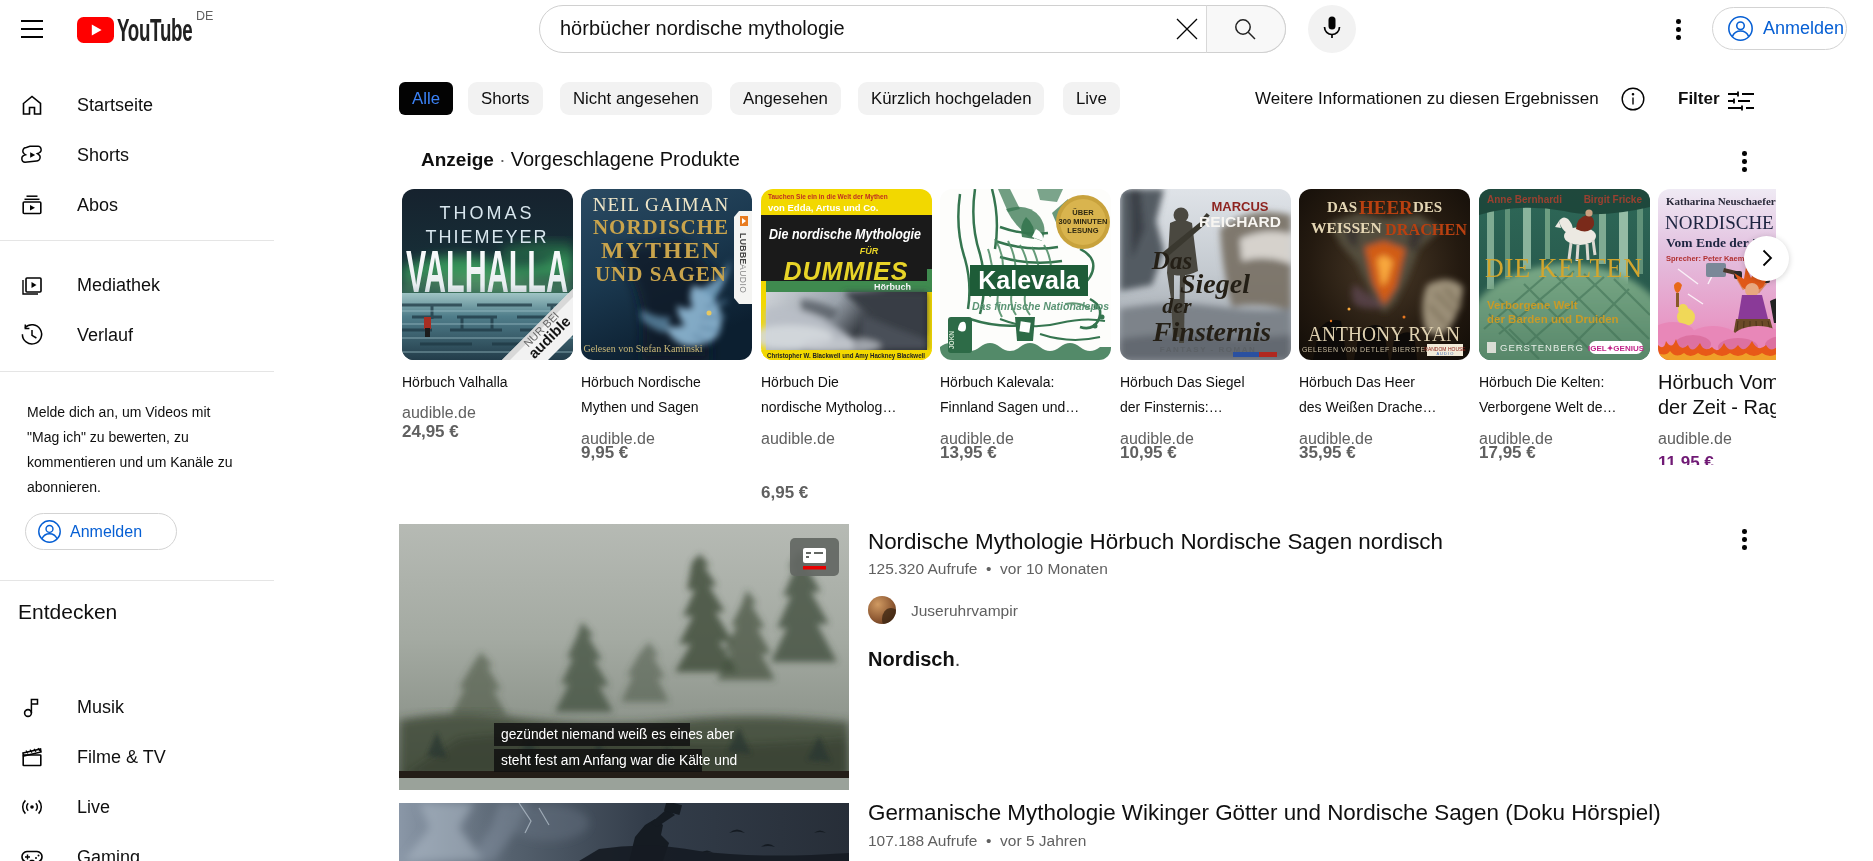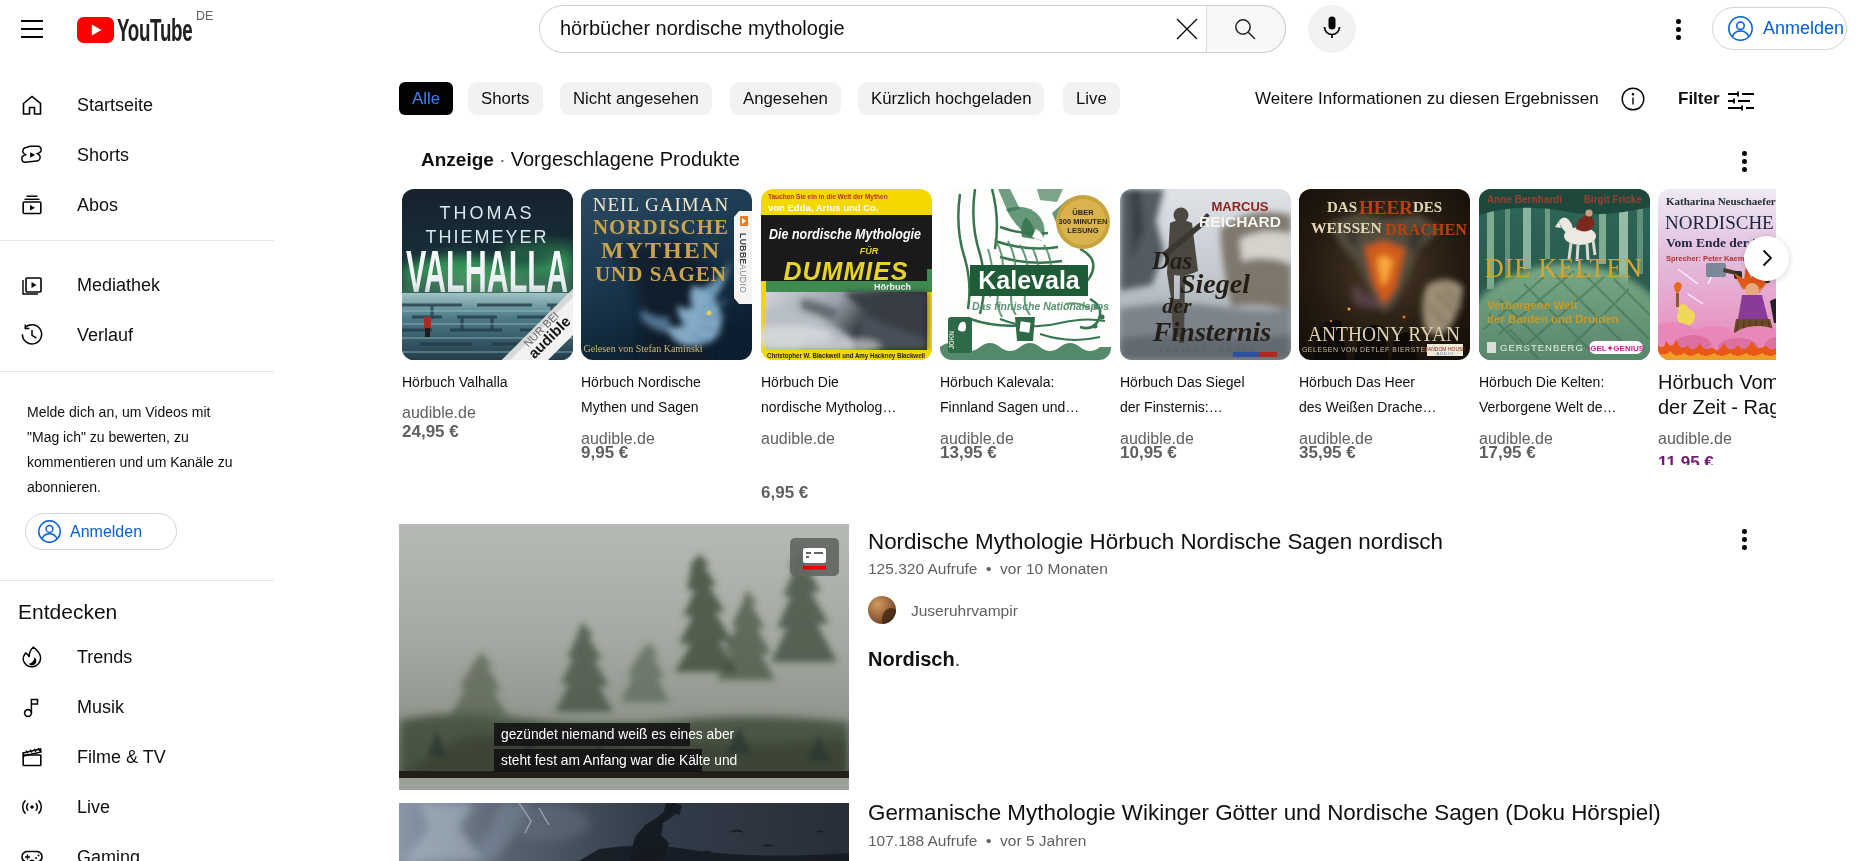--- a/index.html
+++ b/index.html
@@ -129,27 +129,20 @@
 <div class="abs" style="left:25px; top:513px; width:152px; height:37px; border:1px solid #d3d3d3; border-radius:19px; color:#065fd4; font-size:16px; font-weight:500; display:flex; align-items:center;">
   <svg style="margin-left:12px;" width="23" height="23" viewBox="0 0 24 24" fill="none" stroke="#065fd4" stroke-width="1.5">
     <circle cx="12" cy="12" r="11.2"></circle>
     <circle cx="12" cy="9.3" r="3.6"></circle>
     <path d="M4.2 19.6 C5.8 15.9 8.7 14.4 12 14.4 C15.3 14.4 18.2 15.9 19.8 19.6"></path>
   </svg>
   <span style="margin-left:9px;">Anmelden</span>
 </div>
 <div class="divider" style="top:580px;"></div>
 <div class="abs" style="left:18px; top:600px; font-size:21px;">Entdecken</div>
-<div class="side-row" style="top:632px;">
-  <svg class="icon" viewBox="0 0 24 24" fill="none" stroke="#030303" stroke-width="1.5">
-        <path d="M13.2 2.2 C 16.8 4.8 20.6 8.6 20.6 13.2 A 8.8 8.8 0 0 1 3.2 14.8 C 2.9 12.2 4 9.8 5.6 7.9 C 7.3 9 8.6 10.4 9.3 11.8 C 9.1 8.2 10.4 4.6 13.2 2.2 Z"></path>
-        <path d="M14.2 12.2 a 4.4 4.4 0 1 1 -5.6 6.6 C 11.4 18.4 14.4 16 14.2 12.2 Z" fill="#030303" stroke="none"></path>
-      </svg>
-  <div class="lbl">Trends</div>
-</div>
 <div class="side-row" style="top:682px;">
   <svg class="icon" viewBox="0 0 24 24" fill="none" stroke="#030303" stroke-width="1.6">
         <circle cx="8" cy="18" r="3.4"></circle>
         <path d="M11.4 18 L11.4 4.5 L17.5 4.5 L17.5 9 L11.4 9" stroke-width="1.5"></path>
       </svg>
   <div class="lbl">Musik</div>
 </div>
 <div class="side-row" style="top:732px;">
   <svg class="icon" viewBox="0 0 24 24" fill="none" stroke="#030303" stroke-width="1.6">
         <path d="M3 8 L20.5 4 L21 7 L3.6 11 Z"></path>

